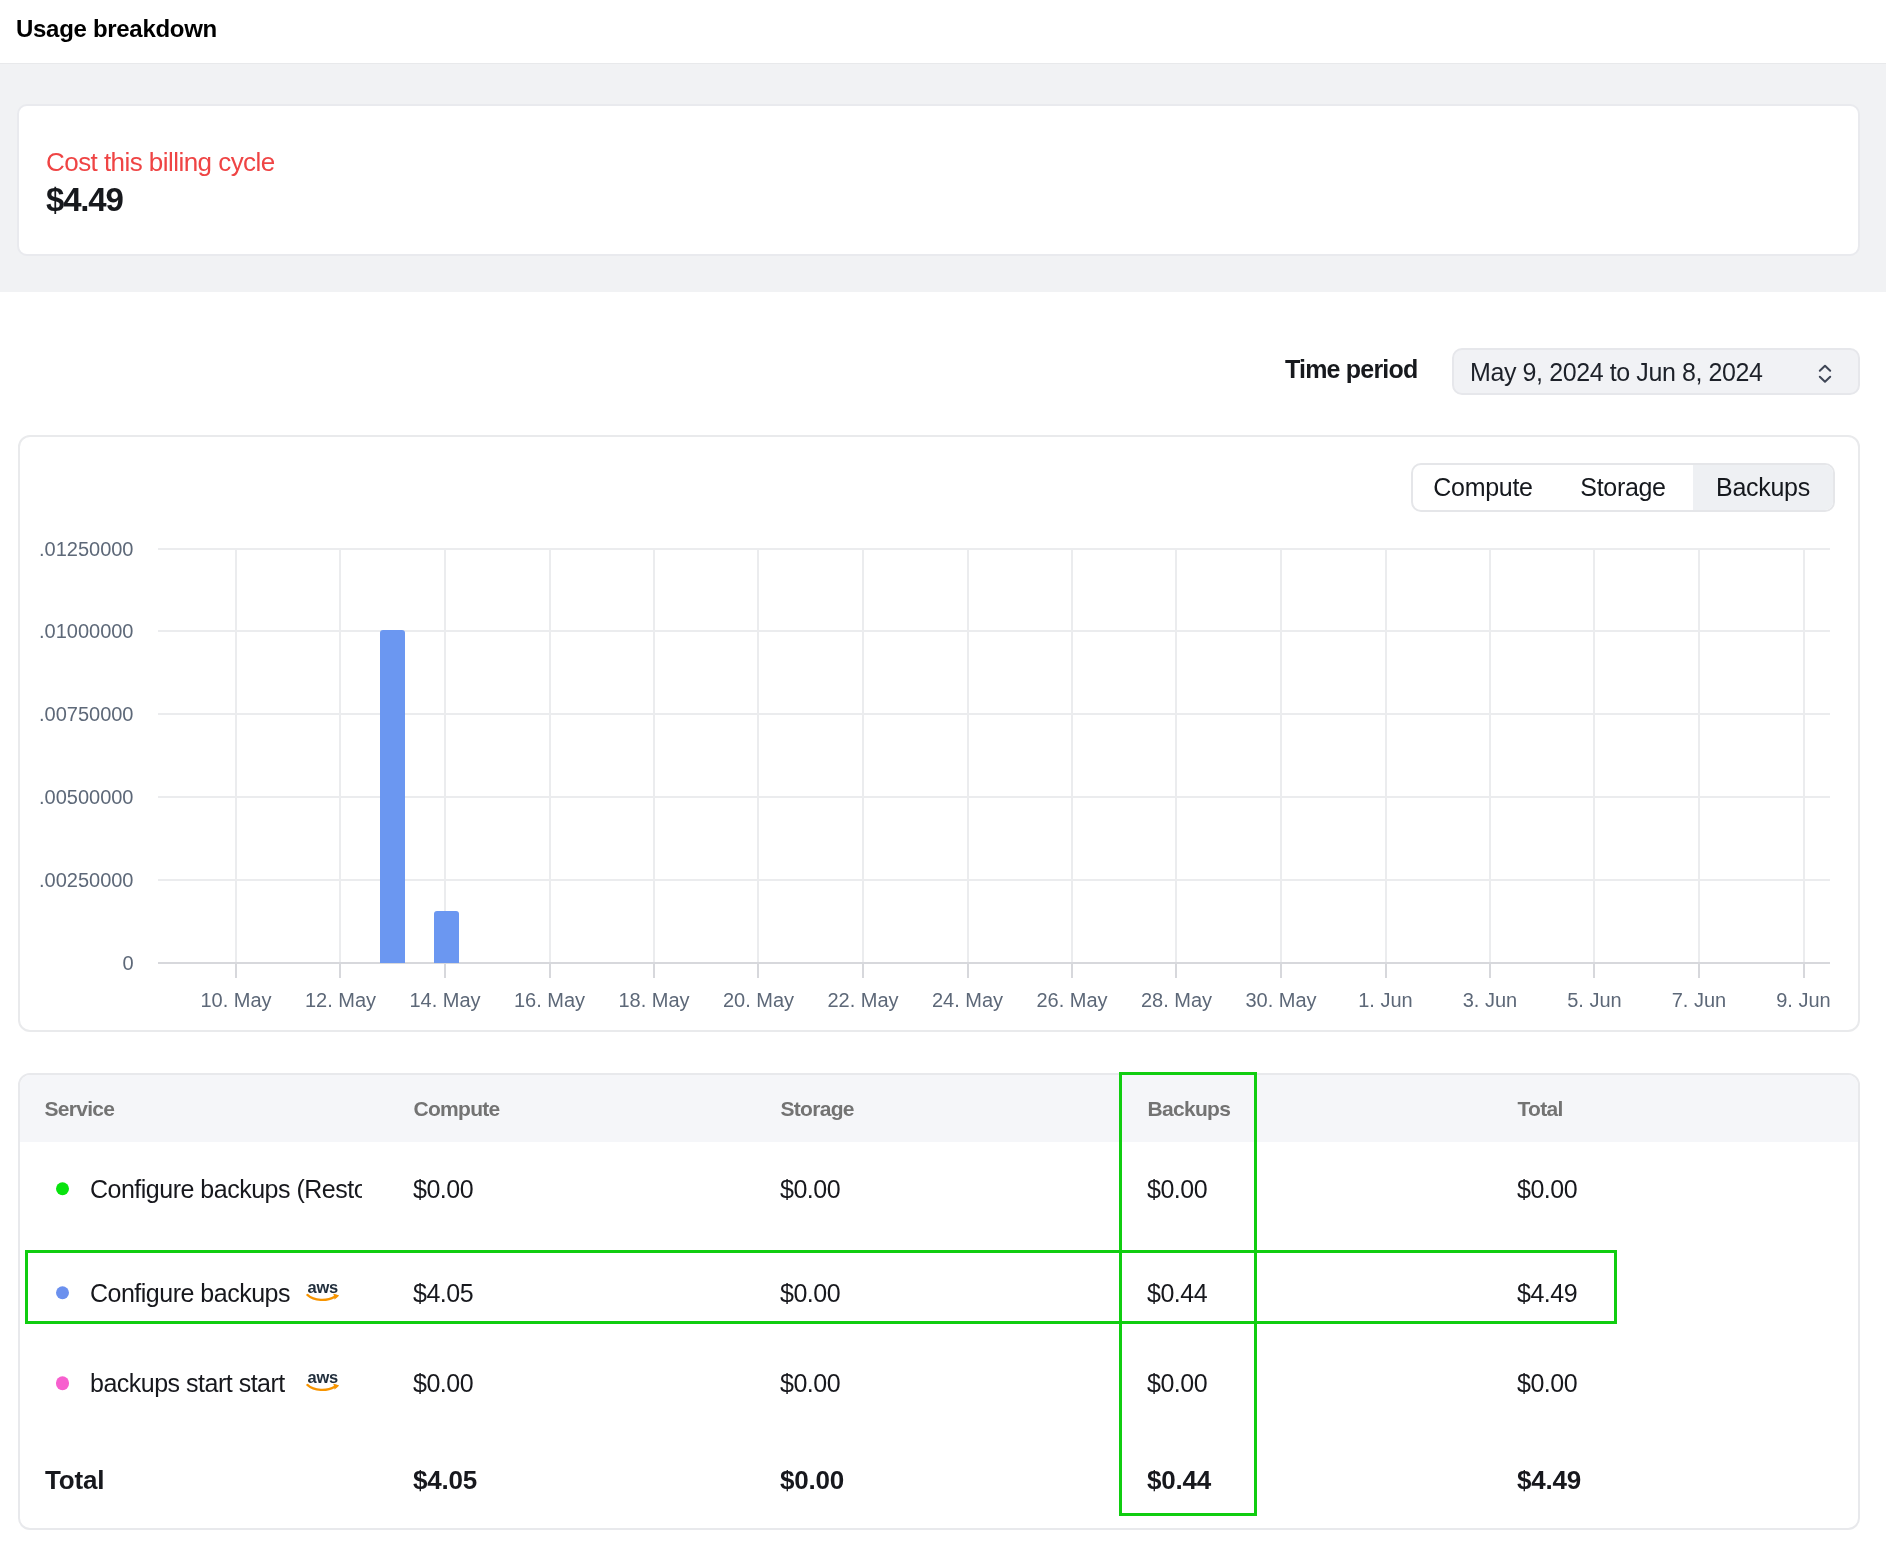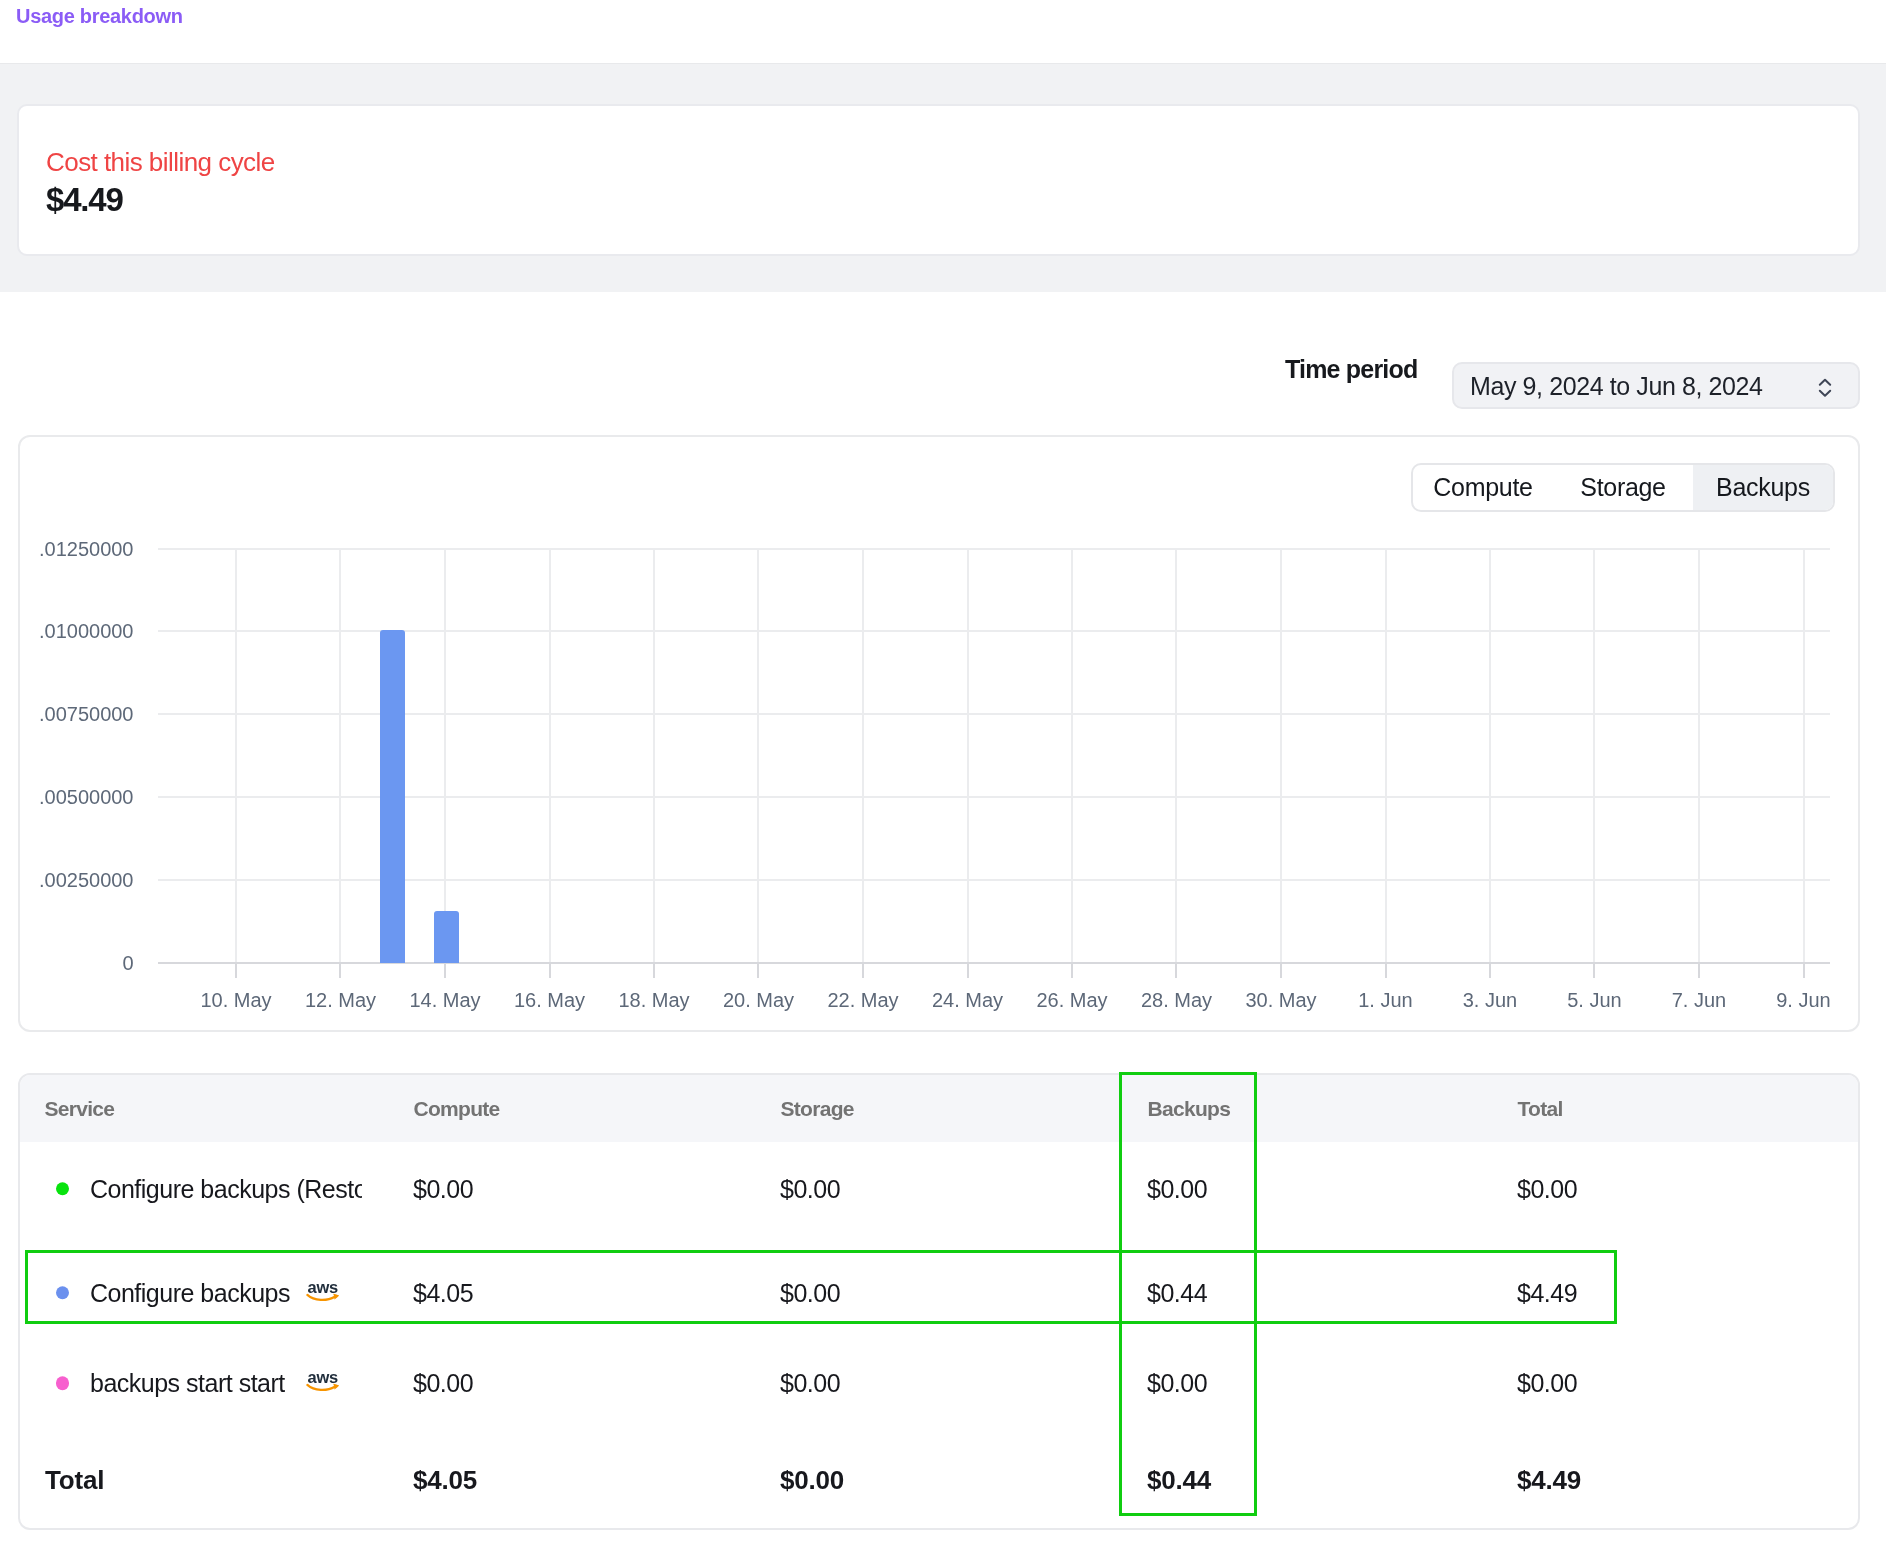--- a/index.html
+++ b/index.html
@@ -1,25 +1,25 @@
 <!DOCTYPE html>
 <html><head>
 <meta charset="utf-8">
 <style>
 * { margin:0; padding:0; box-sizing:border-box; }
 html,body { width:1886px; height:1548px; background:#fff; font-family:"Liberation Sans", sans-serif; }
 .abs { position:absolute; }
 #page { position:relative; width:1886px; height:1548px; overflow:hidden; }
-#h1 { left:16px; top:5px; font-size:20px; font-weight:700; letter-spacing:-0.3px; color:#8b5cf6; }
+#h1 { left:16px; top:15px; font-size:24px; font-weight:700; letter-spacing:-0.3px; color:#000000; }
 #band { left:0; top:63px; width:1886px; height:229px; background:#f1f2f4; border-top:1px solid #e8e9eb; }
 #card { left:17px; top:104px; width:1843px; height:152px; background:#fff; border:2px solid #e9eaee; border-radius:10px; }
 #costlabel { left:27px; top:43px; font-size:26px; line-height:26px; letter-spacing:-0.55px; color:#ef4444; }
 #price { left:27px; top:77px; font-size:33px; line-height:33px; font-weight:700; letter-spacing:-1.2px; color:#17191d; }
 #tplabel { left:1285px; top:357px; font-size:25px; line-height:25px; font-weight:700; letter-spacing:-0.8px; color:#17191d; }
-#select { left:1452px; top:348px; width:408px; height:47px; background:#f1f2f5; border:2px solid #e6e7eb; border-radius:10px;margin-top:14px; }
+#select { left:1452px; top:348px; width:408px; height:47px; background:#f1f2f5; border:2px solid #e6e7eb; border-radius:10px; }
 #seltext { left:16px; top:10px; font-size:25px; line-height:25px; letter-spacing:-0.4px; color:#1d2129; position:absolute; }
 #selchev { position:absolute; right:23px; top:11px; }
 #chart { left:18px; top:435px; width:1842px; height:597px; border:2px solid #e9eaec; border-radius:12px; background:#fff; }
 #tabs { position:absolute; left:1391px; top:26px; width:424px; height:49px; border:2px solid #e5e6e9; border-radius:10px; display:flex; overflow:hidden; }
 .tab { flex:1; display:flex; align-items:center; justify-content:center; font-size:25px; letter-spacing:-0.3px; color:#15181d; }
 .tab.sel { background:#eef0f3; }
 #table { left:18px; top:1073px; width:1842px; height:457px; border:2px solid #e8e9ec; border-radius:12px; background:#fff; overflow:hidden; }
 #thead { position:absolute; left:0; top:0; width:100%; height:67px; background:#f5f6f9; }
 .th { position:absolute; top:0; height:67px; line-height:67px; font-size:21px; font-weight:700; letter-spacing:-0.7px; color:#737373; }
 .row { position:absolute; left:0; width:100%; height:97.25px; }

